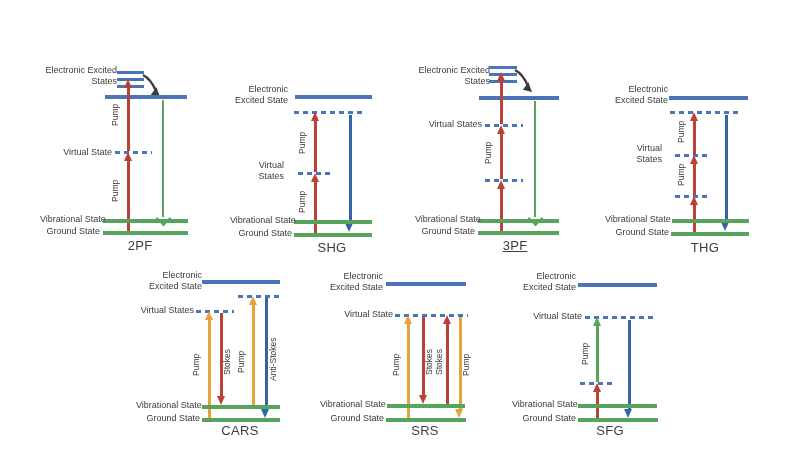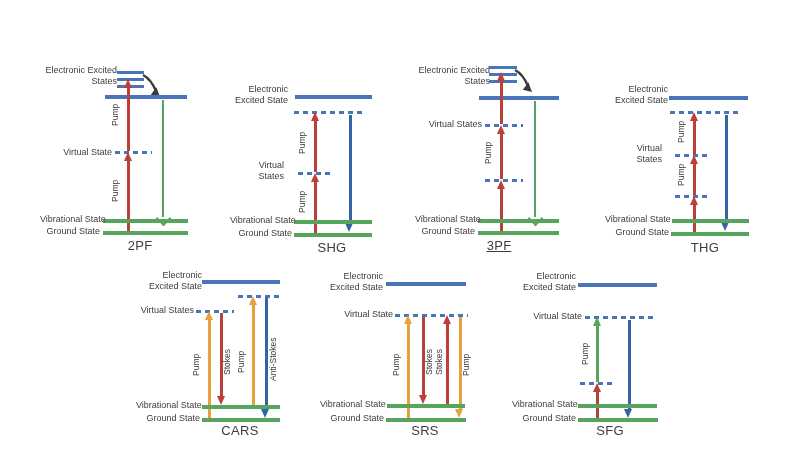--- a/index.html
+++ b/index.html
@@ -108,21 +108,21 @@
     <div class="sh c-red" style="left:84.5px;top:74px;height:45px;"></div>
     <div class="hu c-red" style="left:82px;top:120px;"></div>
     <div class="sh c-red" style="left:84.5px;top:129px;height:42px;"></div>
     <div class="vtext" style="left:68px;top:70px;height:46px;">Pump</div>
     <div class="sh c-grn thin" style="left:119px;top:41px;height:116px;"></div>
     <div class="chev" style="left:115px;top:153px;"></div>
     <div class="ln green-line" style="left:63px;top:159px;width:81px;"></div>
     <div class="ln green-line" style="left:63px;top:171px;width:81px;"></div>
     <div class="lbl" style="left:0px;top:154px;width:60px;">Vibrational State</div>
     <div class="lbl" style="left:0px;top:166px;width:60px;">Ground State</div>
-    <div class="title" style="left:44px;top:178px;width:80px;text-decoration:underline;">3PF</div>
+    <div class="title" style="left:60px;top:178px;width:80px;text-decoration:underline;">3PF</div>
   </div>
 
   <div class="panel" style="left:600px;top:60px;width:160px;height:200px;">
     <div class="lbl wrap" style="left:10px;top:24px;width:58px;">Electronic Excited State</div>
     <div class="ln solid-blue" style="left:69px;top:36px;width:79px;"></div>
     <div class="ln dash-blue" style="left:70px;top:51px;width:72px;"></div>
     <div class="ln dash-blue" style="left:75px;top:94px;width:36px;"></div>
     <div class="ln dash-blue" style="left:75px;top:135px;width:36px;"></div>
     <div class="lbl wrap" style="left:22px;top:83px;width:40px;">Virtual States</div>
     <div class="hu c-red" style="left:90px;top:52px;"></div>

